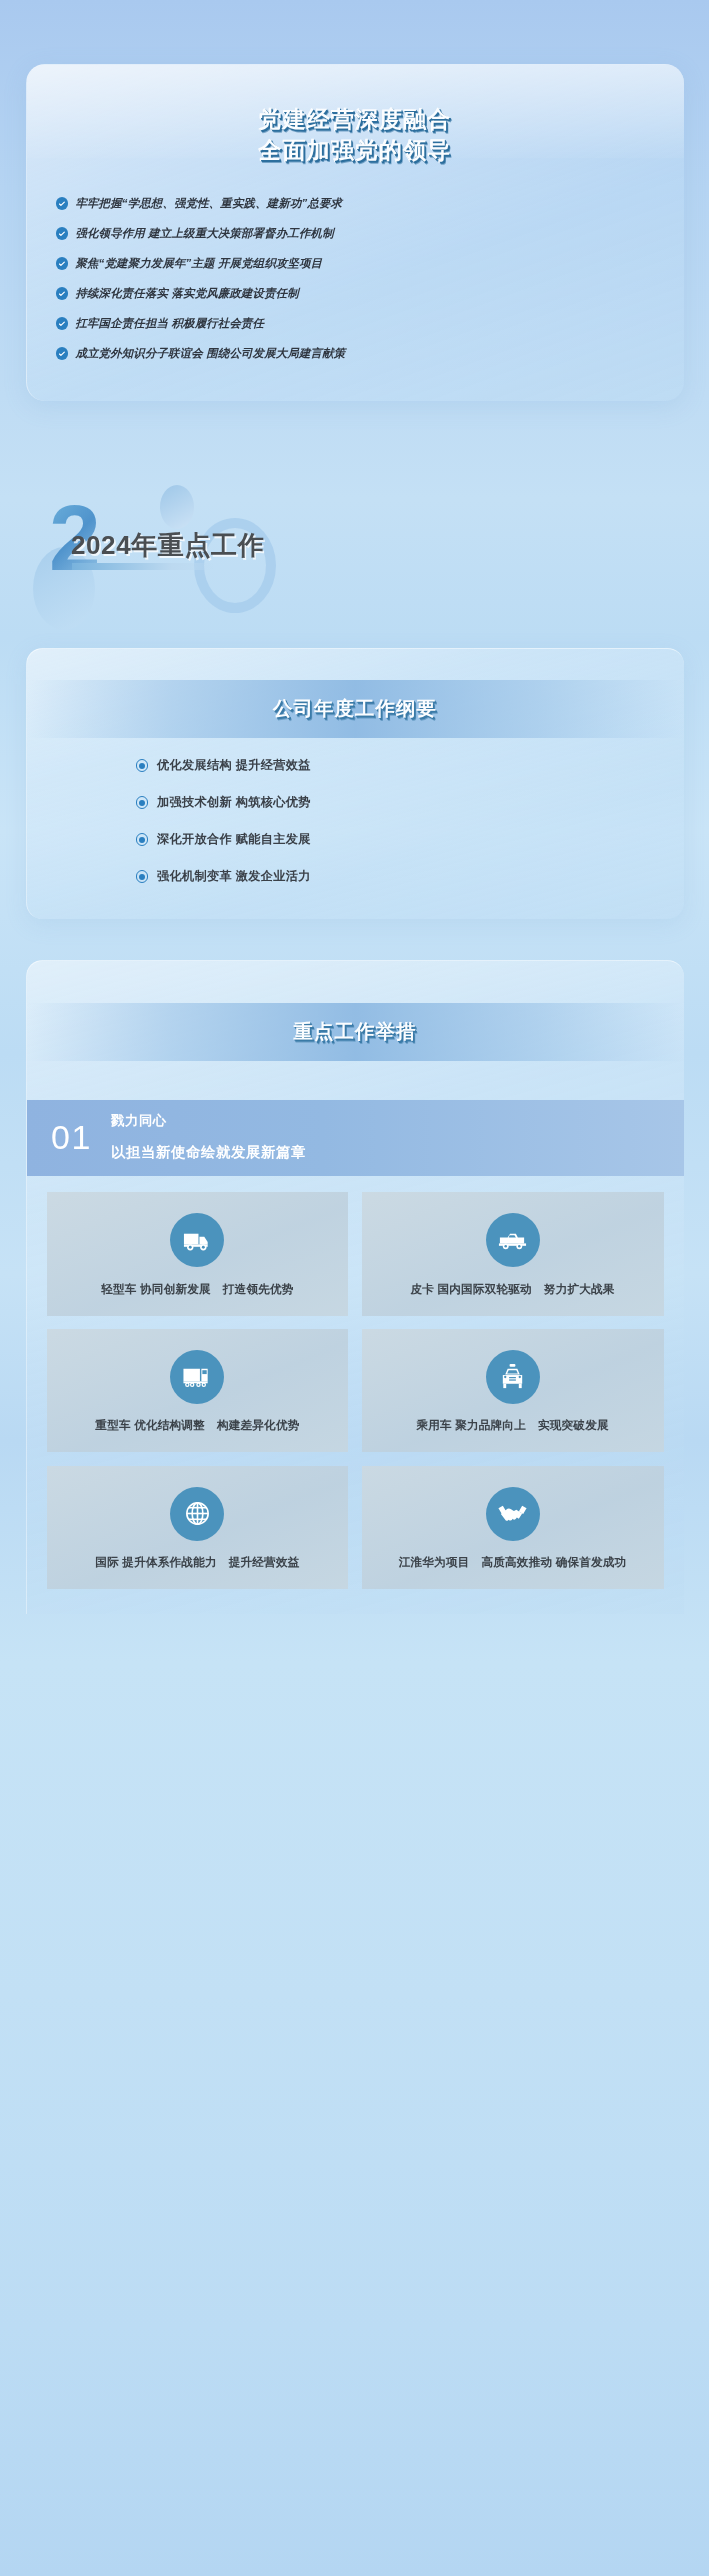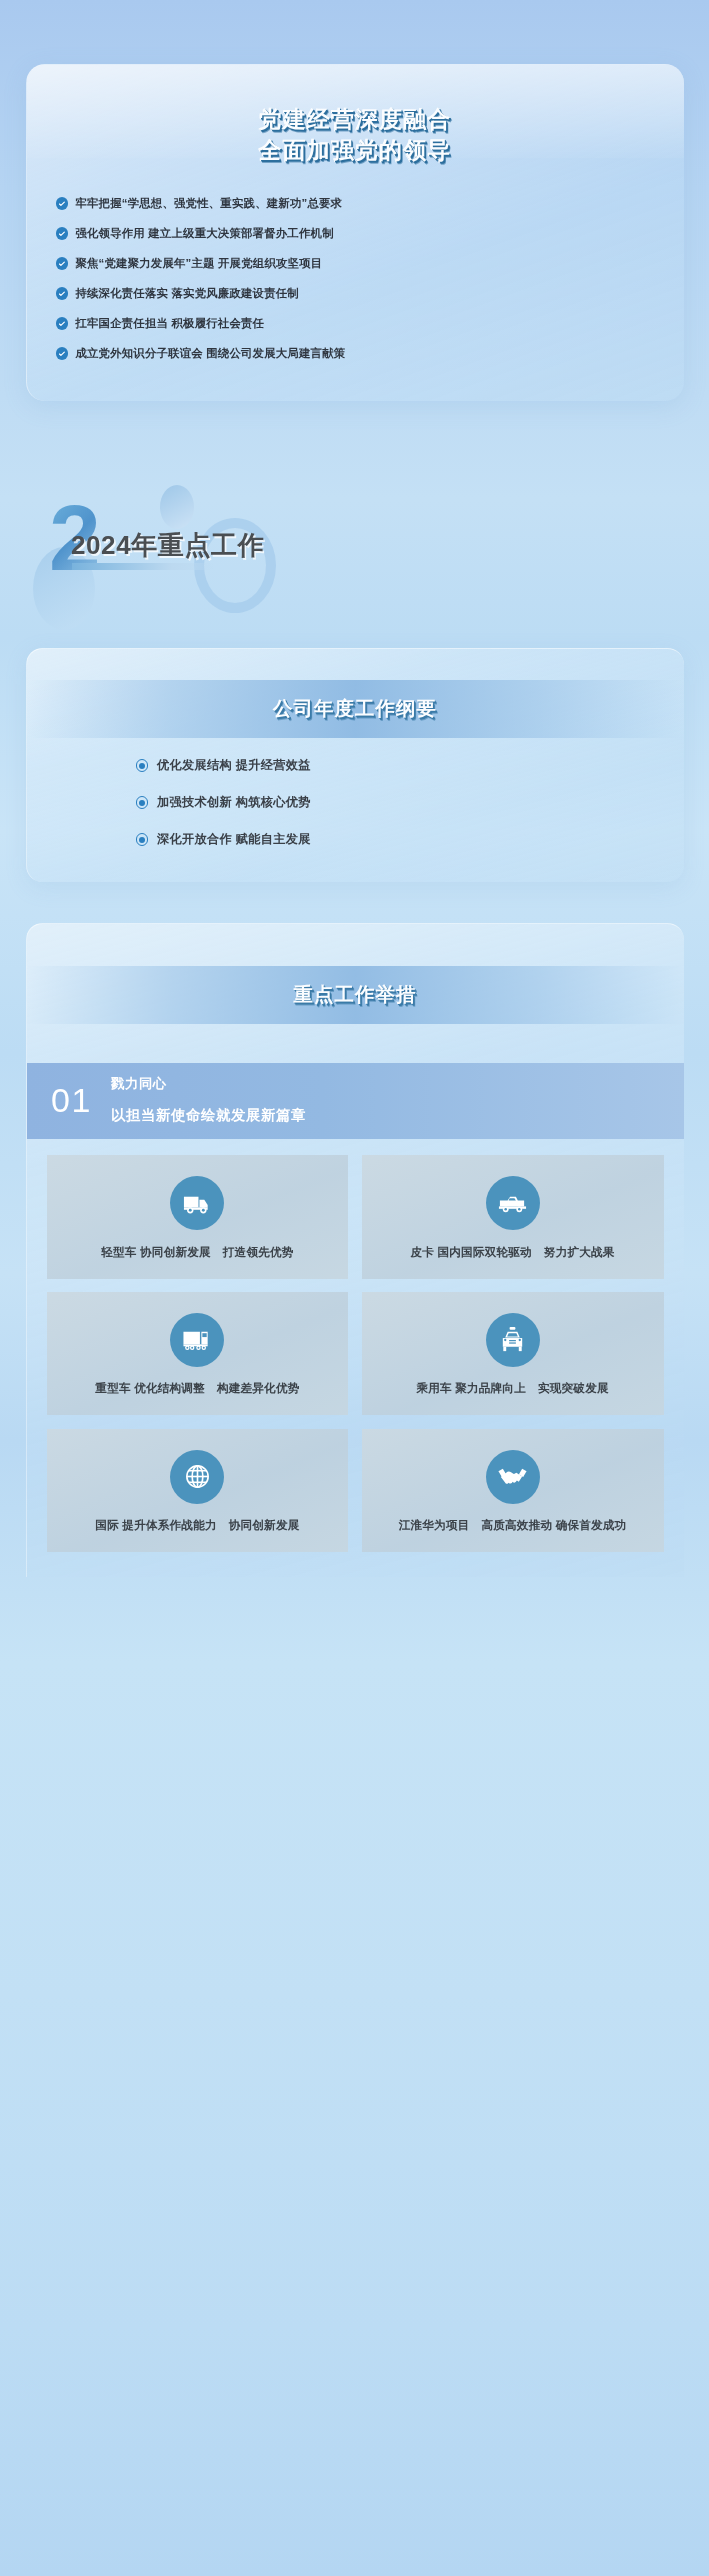--- a/index.html
+++ b/index.html
@@ -81,20 +81,21 @@
   .check-list {
     position: relative;
     z-index: 2;
     padding: 0 24.4px 0 29px;
   }
   .check-item {
     display: flex;
     align-items: center;
     gap: 7.2px;
     margin-bottom: 15px;
+    font-style: italic;
   }
   .check-item:last-child { margin-bottom: 0; }
   .check-icon {
     flex: 0 0 auto;
     width: 12.7px; height: 12.7px;
     border-radius: 50%;
     background: #2a7fc0;
     display: flex; align-items: center; justify-content: center;
   }
   .check-icon svg { width: 7.8px; height: 7.8px; display: block; }
@@ -406,20 +407,26 @@
         <span class="ring-icon">
             <i></i>
           </span>
         <span class="ring-text">加强技术创新 构筑核心优势</span>
       </li>
       <li class="ring-item">
         <span class="ring-icon">
             <i></i>
           </span>
         <span class="ring-text">深化开放合作 赋能自主发展</span>
+      </li>
+      <li class="ring-item">
+        <span class="ring-icon">
+            <i></i>
+          </span>
+        <span class="ring-text">强化机制变革 激发企业活力</span>
       </li>
     </ul>
   </section>
 
   <section class="measures">
 
     <div class="band-title">
       <span>重点工作举措</span>
     </div>
 
@@ -521,21 +528,21 @@
               <ellipse cx="32" cy="32" rx="11" ry="22"></ellipse>
               <line x1="10" y1="32" x2="54" y2="32"></line>
               <line x1="14" y1="20" x2="50" y2="20"></line>
               <line x1="14" y1="44" x2="50" y2="44"></line>
               <line x1="32" y1="10" x2="32" y2="54"></line>
             </g>
           </svg>
         </span>
         <span class="card-lines">
           <span class="card-l1">国际 提升体系作战能力</span>
-          <span class="card-l2">协同创新发展</span>
+          <span class="card-l2">提升经营效益</span>
         </span>
       </div>
 
       <div class="icon-card">
         <span class="card-badge">
           <svg viewBox="0 0 64 64" aria-hidden="true">
             <path d="M3 21 l9 -5 l7 12 l-9 5 z"></path>
             <path d="M61 21 l-9 -5 l-7 12 l9 5 z"></path>
             <path d="M19 24 c3 -3 7 -3 10 -1 l4 3 c1 1 3 1 4 0 l3 -2 l12 8 l-7 11 l-4 -3 l-2 3 c-1 2 -4 2 -6 1 l-1 -1 l-1 2 c-1 2 -4 2 -6 1 l-1 -1 l-1 1 c-2 2 -5 1 -6 -1 l-9 -12 z"></path>
           </svg>

